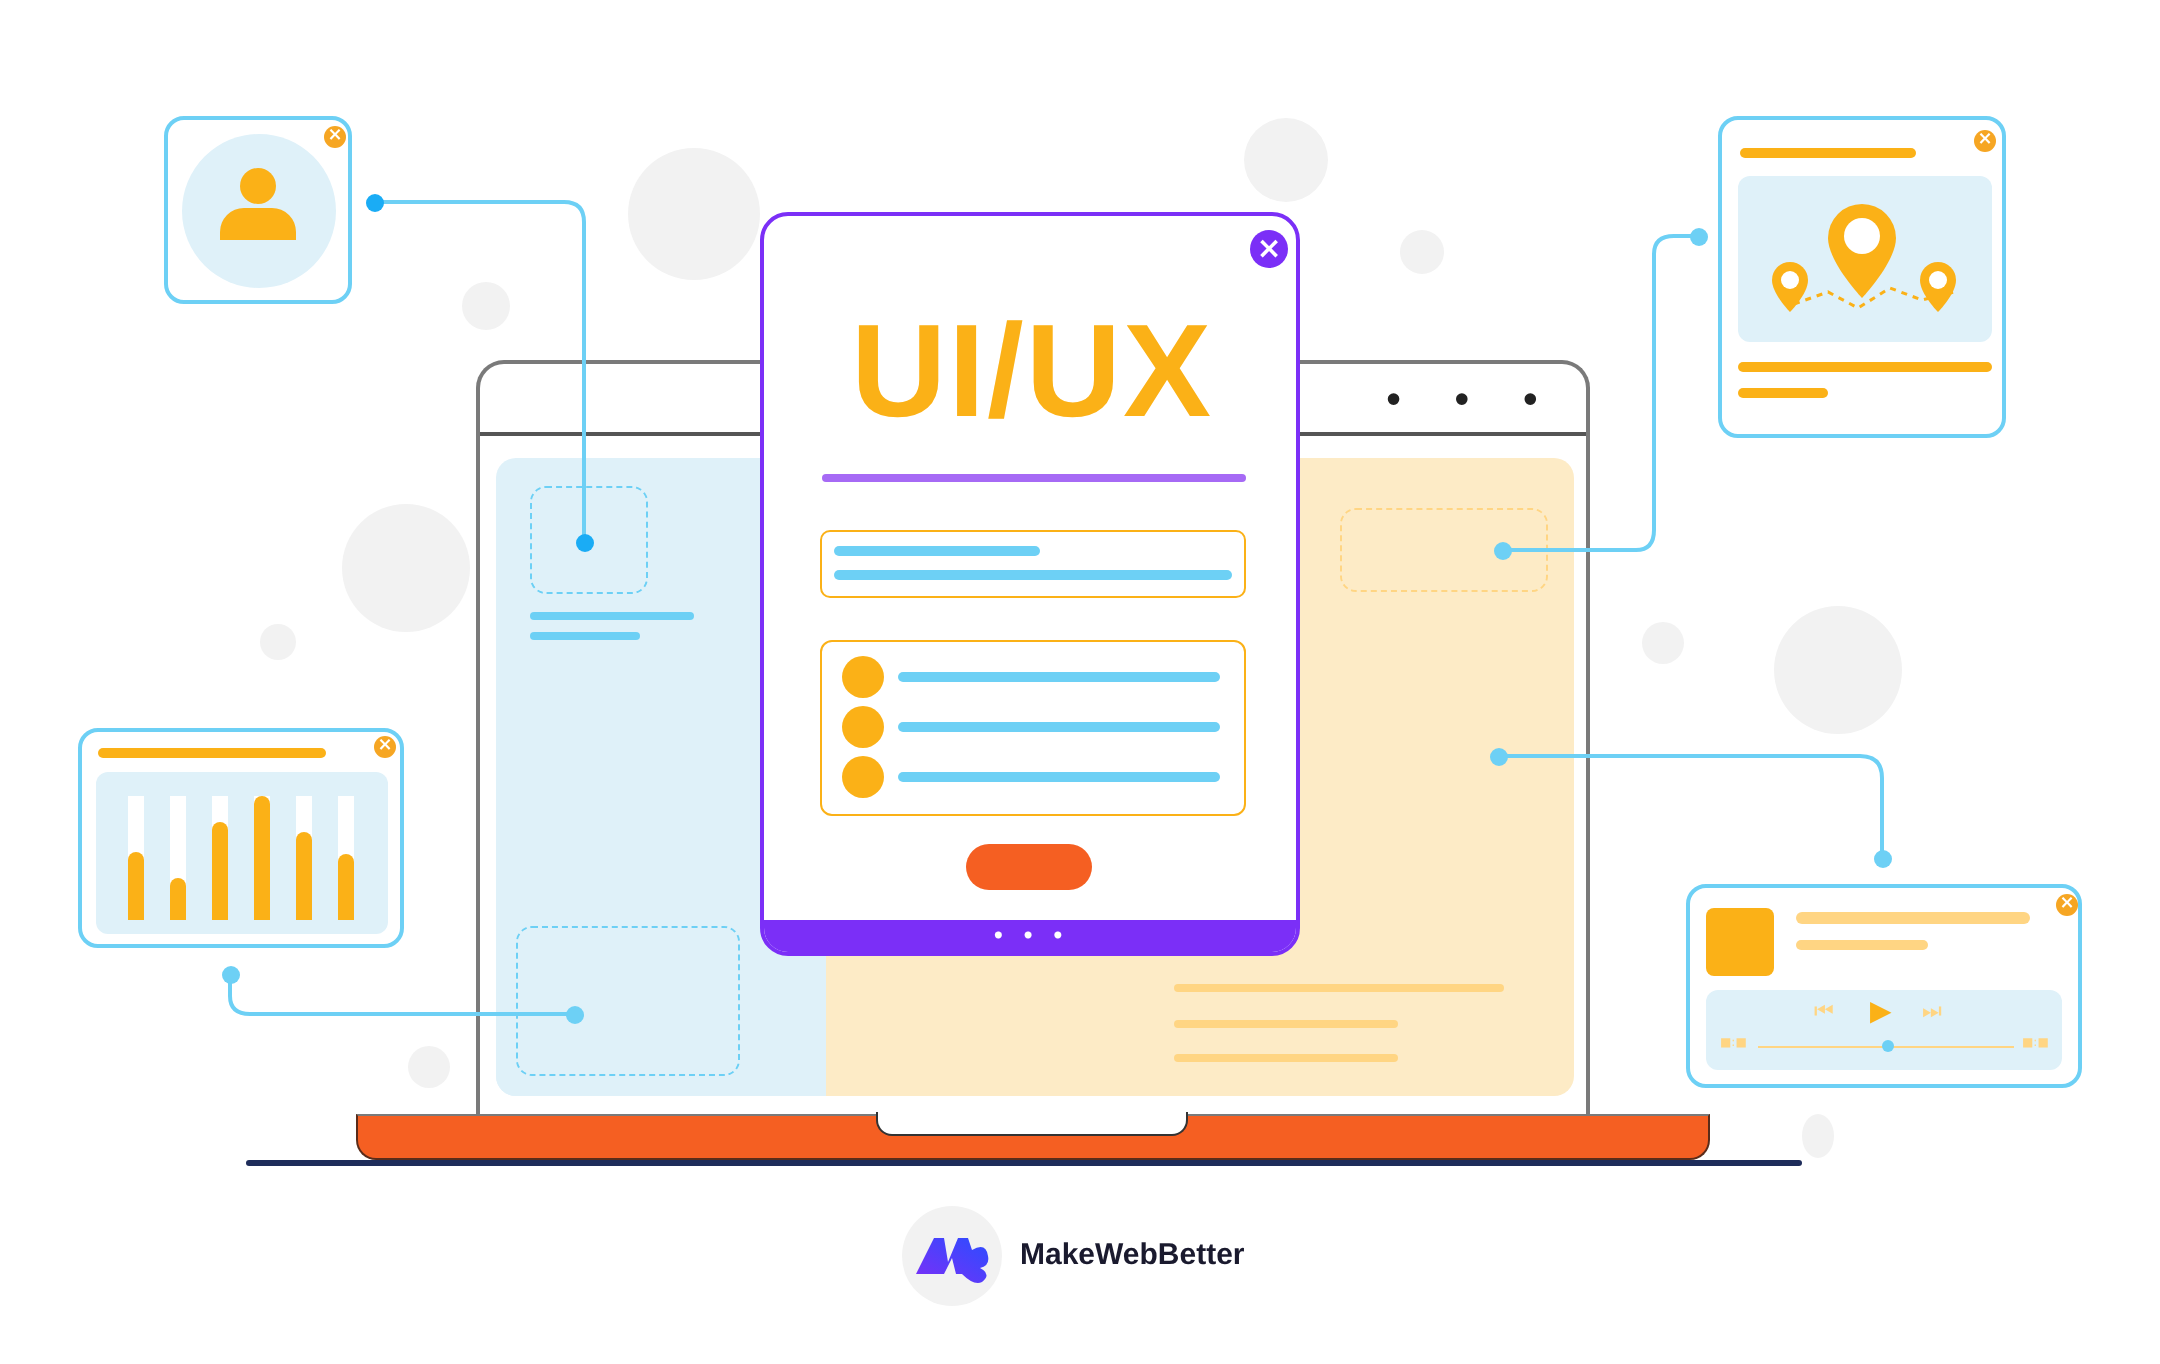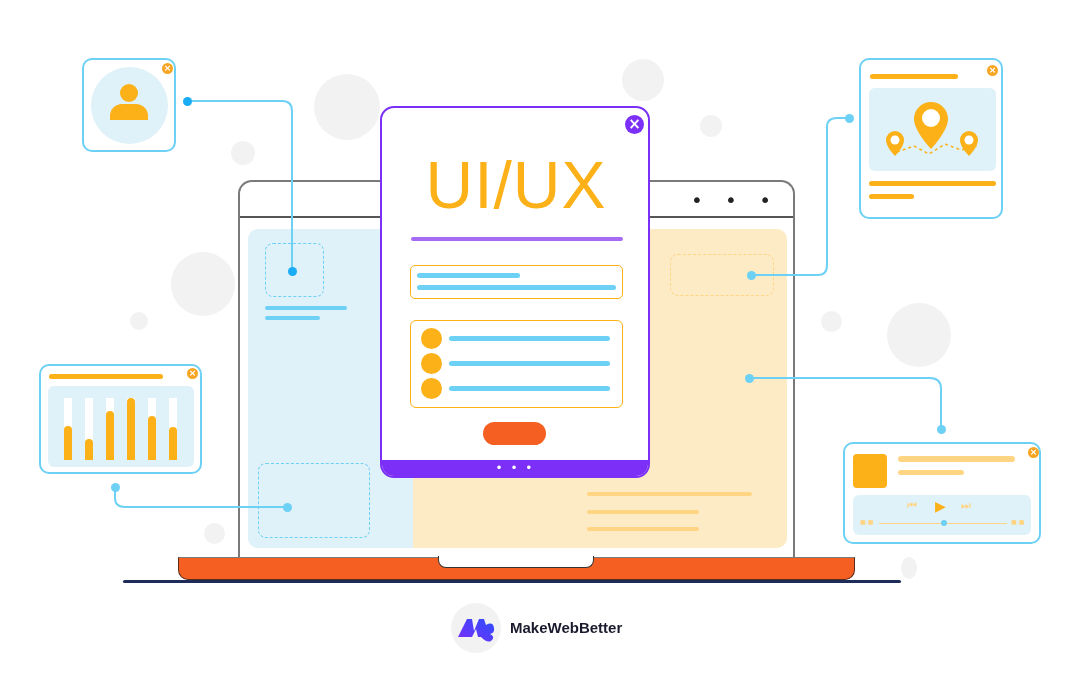--- a/index.html
+++ b/index.html
@@ -135,21 +135,21 @@
     <span class="abs" style="left:108px;top:4px;font-size:11px;color:#ffd583;font-family:'DejaVu Sans',sans-serif;">⏭</span>
     <span class="abs" style="left:7px;top:23px;font-size:6px;color:#ffd583;font-family:'DejaVu Sans',sans-serif;">■:■</span>
     <div class="abs" style="left:26px;top:28px;width:128px;height:1px;background:#ffd583;"></div>
     <div class="abs" style="left:88px;top:25px;width:6px;height:6px;border-radius:50%;background:#6dd0f5;"></div>
     <span class="abs" style="left:158px;top:23px;font-size:6px;color:#ffd583;font-family:'DejaVu Sans',sans-serif;">■:■</span>
   </div>
 </div>
 
 <div class="abs" style="left:380px;top:106px;width:270px;height:372px;background:#fff;border:2.5px solid #7b2ff7;border-radius:14px;overflow:hidden;">
   <div class="abs" style="left:243px;top:7px;width:19px;height:19px;border-radius:50%;background:#7b2ff7;color:#fff;font-size:15px;line-height:19px;text-align:center;font-weight:bold;font-family:'DejaVu Sans',sans-serif;">×</div>
-  <div class="abs" style="left:0;top:42px;width:268px;text-align:center;font-size:66px;font-weight:normal;color:#fbb117;line-height:70px;letter-spacing:1px;">UI/UX</div>
+  <div class="abs" style="left:0;top:42px;width:268px;text-align:center;font-size:66px;font-weight:bold;color:#fbb117;line-height:70px;letter-spacing:1px;">UI/UX</div>
   <div class="bar" style="left:29px;top:129px;width:212px;height:4px;background:#a66af5;border-radius:2px;"></div>
   <div class="abs" style="left:28px;top:157px;width:213px;height:34px;border:1.5px solid #fbb117;border-radius:5px;">
     <div class="bar b" style="left:6px;top:7px;width:103px;height:5px;"></div>
     <div class="bar b" style="left:6px;top:19px;width:199px;height:5px;"></div>
   </div>
   <div class="abs" style="left:28px;top:212px;width:213px;height:88px;border:1.5px solid #fbb117;border-radius:6px;">
     <div class="abs y" style="left:10px;top:7px;width:21px;height:21px;border-radius:50%;"></div>
     <div class="bar b" style="left:38px;top:15px;width:161px;height:5px;"></div>
     <div class="abs y" style="left:10px;top:32px;width:21px;height:21px;border-radius:50%;"></div>
     <div class="bar b" style="left:38px;top:40px;width:161px;height:5px;"></div>

